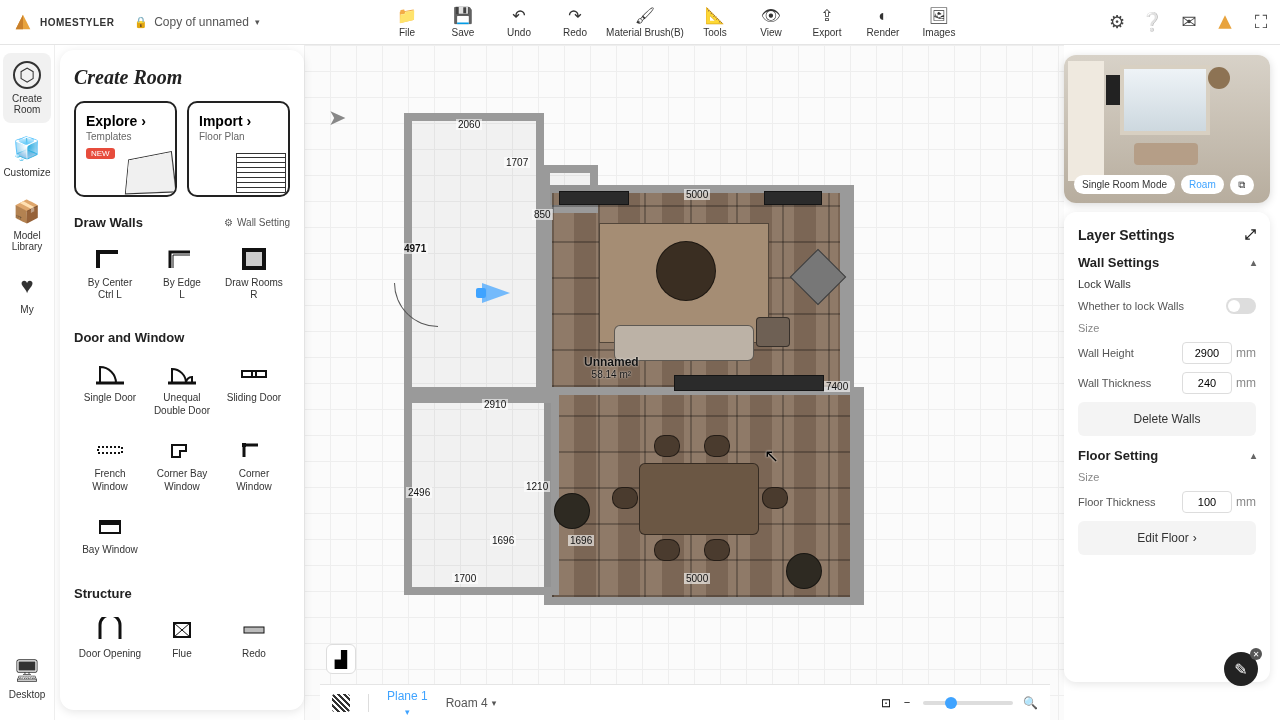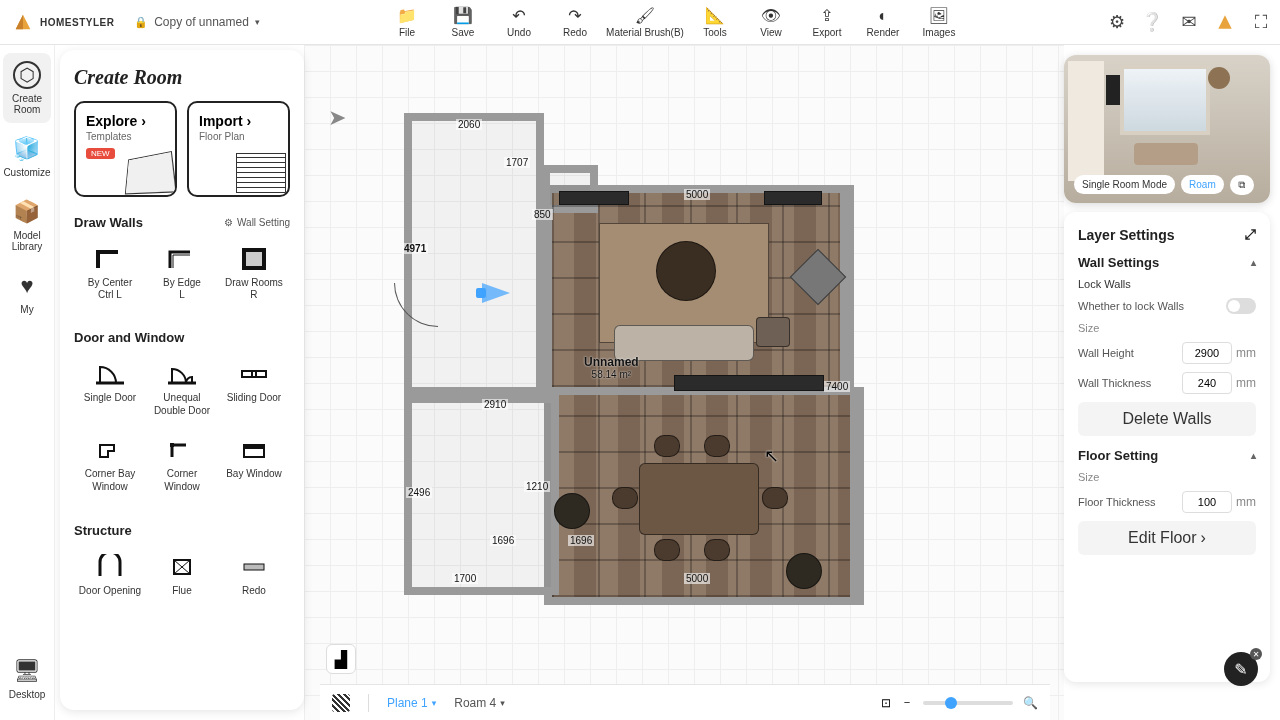--- a/index.html
+++ b/index.html
@@ -78,21 +78,21 @@
 .furn.plant { left: 150px; top: 380px; width: 36px; height: 36px; background: #2e2a22; border-radius: 50%; }
 .furn.plant2 { left: 382px; top: 440px; width: 36px; height: 36px; background: #2e2a22; border-radius: 50%; }
 .furn.speaker { left: 394px; top: 144px; width: 40px; height: 40px; background: #777; transform: rotate(45deg); }
 .door-arc { position: absolute; left: -10px; top: 170px; width: 44px; height: 44px; border: 1.5px solid #555; border-radius: 0 0 0 100%; border-top: none; border-right: none; z-index: 2; }
 .cursor { position: absolute; left: 460px; top: 400px; z-index: 20; font-size: 18px; color: #000; filter: drop-shadow(0 0 1px #fff); }
 
 
 .bottom-bar { position: absolute; left: 320px; right: 230px; bottom: 0; height: 36px; display: flex; align-items: center; padding: 0 12px; gap: 18px; background: #fff; border-top: 1px solid #e5e5e5; font-size: 12px; z-index: 9; }
 .bb-square { width: 18px; height: 18px; background: repeating-linear-gradient(45deg,#333 0 2px,#fff 2px 4px); border-radius: 3px; cursor: pointer; }
 .bb-divider { width: 1px; height: 18px; background: #ddd; }
-.bb-link { color: #3fa3ff; cursor: pointer; display: flex; align-items: center; gap: 4px; }
+.bb-link { color: #3fa3ff; cursor: pointer; display: flex; align-items: center; gap: 4px; flex-direction: column; }
 .bb-text { color: #555; cursor: pointer; display: flex; align-items: center; gap: 4px; }
 .bb-right { margin-left: auto; display: flex; align-items: center; gap: 10px; }
 .zoom-slider { width: 90px; height: 4px; background: #ddd; position: relative; border-radius: 2px; }
 .zoom-slider .knob { position: absolute; left: 22px; top: -4px; width: 12px; height: 12px; background: #3fa3ff; border-radius: 50%; }
 .floor-switch { position: absolute; left: 326px; bottom: 46px; width: 30px; height: 30px; background: #fff; border: 1px solid #ddd; border-radius: 6px; display: flex; align-items: center; justify-content: center; cursor: pointer; z-index: 9; }
 
 
 .preview { position: absolute; top: 55px; right: 10px; width: 206px; height: 148px; border-radius: 12px; background: linear-gradient(#d8d2c8, #b7ad9e); box-shadow: 0 2px 8px rgba(0,0,0,0.15); z-index: 9; overflow: hidden; }
 .preview .window { position: absolute; left: 56px; top: 10px; width: 90px; height: 70px; background: linear-gradient(#eef3f7, #cdd8df); border: 4px solid #d8d0c2; }
 .preview .couch { position: absolute; left: 70px; bottom: 38px; width: 64px; height: 22px; background: #b59e87; border-radius: 4px; }
@@ -109,21 +109,21 @@
 .lp-title { font-size: 14px; font-weight: 600; color: #222; display: flex; align-items: center; margin-bottom: 12px; }
 .lp-title .expand { margin-left: auto; cursor: pointer; }
 .lp-section { font-size: 13px; font-weight: 600; color: #222; margin: 12px 0 8px; display: flex; align-items: center; }
 .lp-section .caret { margin-left: auto; cursor: pointer; font-size: 10px; color: #666; }
 .lp-row { font-size: 11px; color: #555; display: flex; align-items: center; margin: 8px 0; }
 .lp-row .val { margin-left: auto; display: flex; align-items: center; gap: 4px; }
 .lp-row input { width: 50px; height: 22px; border: 1px solid #ddd; border-radius: 4px; text-align: center; font-size: 11px; }
 .lp-row .unit { font-size: 12px; color: #888; }
 .toggle { width: 30px; height: 16px; background: #ddd; border-radius: 8px; position: relative; cursor: pointer; }
 .toggle .knob { position: absolute; left: 2px; top: 2px; width: 12px; height: 12px; background: #fff; border-radius: 50%; }
-.lp-btn { width: 100%; height: 34px; background: #f4f4f4; border-radius: 6px; display: flex; align-items: center; justify-content: center; font-size: 16px; color: #333; cursor: pointer; margin: 8px 0; gap: 4px; }
+.lp-btn { width: 100%; height: 34px; background: #f4f4f4; border-radius: 6px; display: flex; align-items: center; justify-content: center; font-size: 12px; color: #333; cursor: pointer; margin: 8px 0; gap: 4px; }
 
 
 .fab { position: absolute; right: 22px; bottom: 34px; width: 34px; height: 34px; background: #222; border-radius: 50%; display: flex; align-items: center; justify-content: center; color: #fff; font-size: 16px; cursor: pointer; z-index: 11; }
 .fab .x { position: absolute; top: -4px; right: -4px; width: 12px; height: 12px; background: #555; color: #fff; font-size: 8px; border-radius: 50%; display: flex; align-items: center; justify-content: center; }
 
 .side-panel::-webkit-scrollbar, .layer-panel::-webkit-scrollbar { width: 0; }
 </style>
 </head>
 <body>
 
@@ -301,20 +301,28 @@
         <span class="tool-label">Unequal Double Door</span>
       </div>
     <div class="tool-item">
         <span class="tool-icon">
           <svg viewBox="0 0 32 26">
             <rect x="4" y="10" width="14" height="6" stroke="#111" stroke-width="2" fill="none"></rect>
             <rect x="14" y="10" width="14" height="6" stroke="#111" stroke-width="2" fill="none"></rect>
           </svg>
         </span>
         <span class="tool-label">Sliding Door</span>
+      </div>
+    <div class="tool-item">
+        <span class="tool-icon">
+          <svg viewBox="0 0 32 26">
+            <rect x="4" y="10" width="24" height="6" stroke="#111" stroke-width="2" fill="none" stroke-dasharray="2 2"></rect>
+          </svg>
+        </span>
+        <span class="tool-label">French Window</span>
       </div>
     <div class="tool-item">
         <span class="tool-icon">
           <svg viewBox="0 0 32 26">
             <path d="M6 20 L6 8 L20 8 L20 14 L14 14 L14 20 Z" stroke="#111" stroke-width="2" fill="none"></path>
           </svg>
         </span>
         <span class="tool-label">Corner Bay Window</span>
       </div>
     <div class="tool-item">

